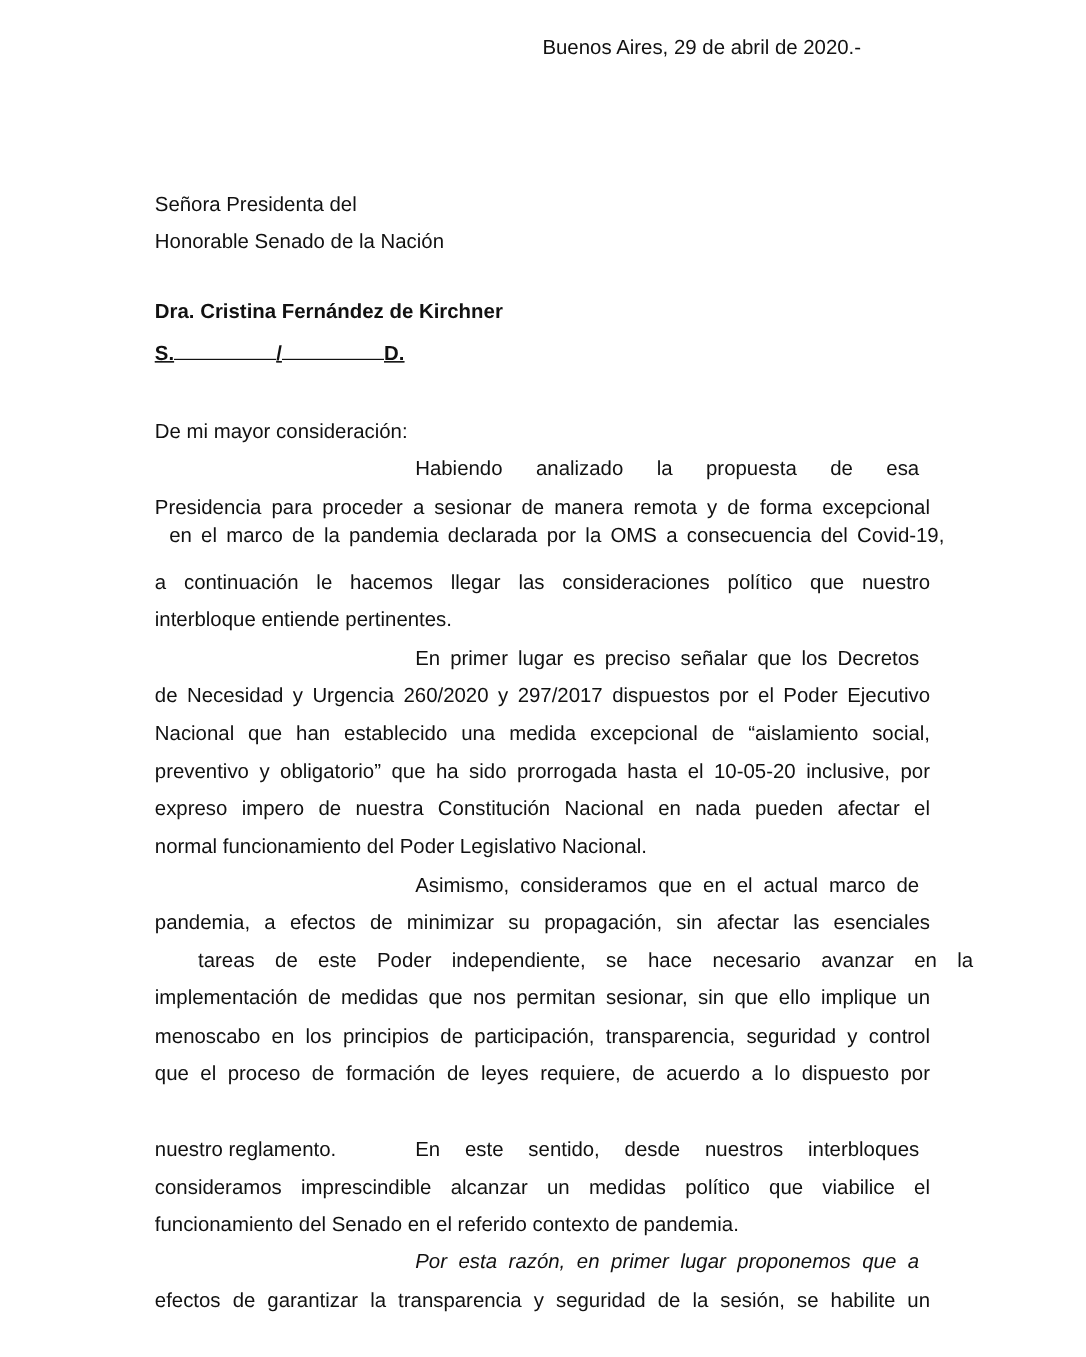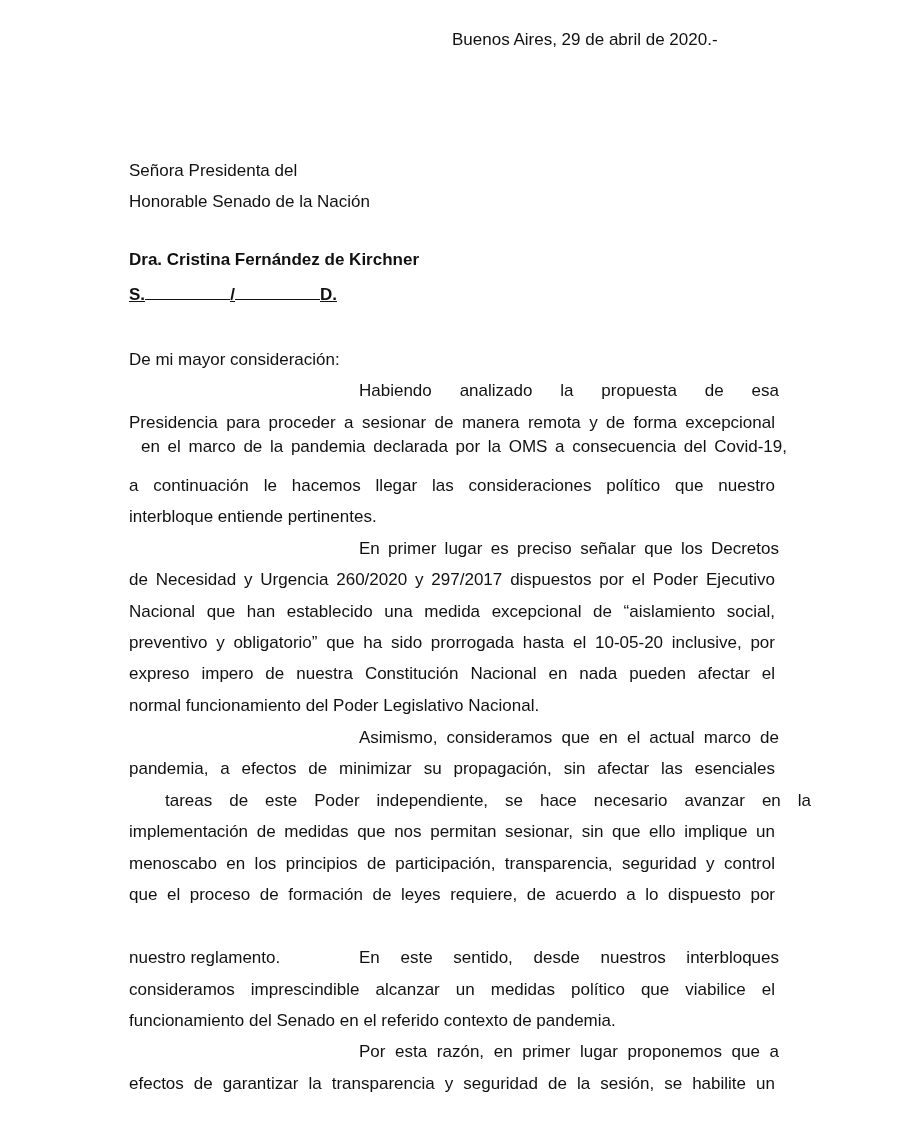--- a/index.html
+++ b/index.html
@@ -6,21 +6,21 @@
   body { width:905px; height:1131px; position:relative; overflow:hidden;
          font-family:"Liberation Sans", sans-serif; color:#111111; font-size:17px; }
   .abs { position:absolute; white-space:nowrap; }
   .date { left:452px; top:30px; }
   .addr { left:129px; }
   .bold { font-weight:bold; }
   .sd { left:129px; top:285px; font-weight:bold; text-decoration:underline; width:208px; display:flex; justify-content:space-between; }
   .sd span { text-decoration:underline; }
   .sd .fill { flex:1; border-bottom:1.5px solid #111; margin:0 0 3px 0; height:14px; }
   .line { position:absolute; left:129px; width:646px; text-align:justify; text-align-last:justify; white-space:nowrap; }
-  .line.indent { left:359px; width:420px; }
+  .line.indent { left:346px; width:420px; }
   .line.last { text-align-last:left; }
 </style>
 </head>
 <body>
 
 <div>
 
   <div class="abs date">Buenos Aires, 29 de abril de 2020.-</div>
 
   <div class="abs addr" style="top:161px;">Señora Presidenta del</div>
@@ -64,17 +64,17 @@
     <div class="line last" style="top:948px;">nuestro reglamento.</div>
   </div>
 
   <div>
     <div class="line indent" style="top:948px;">En este sentido, desde nuestros interbloques</div>
     <div class="line" style="top:980px;">consideramos imprescindible alcanzar un medidas político que viabilice el</div>
     <div class="line last" style="top:1011px;">funcionamiento del Senado en el referido contexto de pandemia.</div>
   </div>
 
   <div>
-    <div class="line indent" style="top:1042px;">Por esta razón, en primer lugar proponemos que a</div>
+    <div class="line indent" style="top:1042px;font-style:italic;">Por esta razón, en primer lugar proponemos que a</div>
     <div class="line" style="top:1074px;">efectos de garantizar la transparencia y seguridad de la sesión, se habilite un</div>
   </div>
 
 </div>
 
 </body></html>

